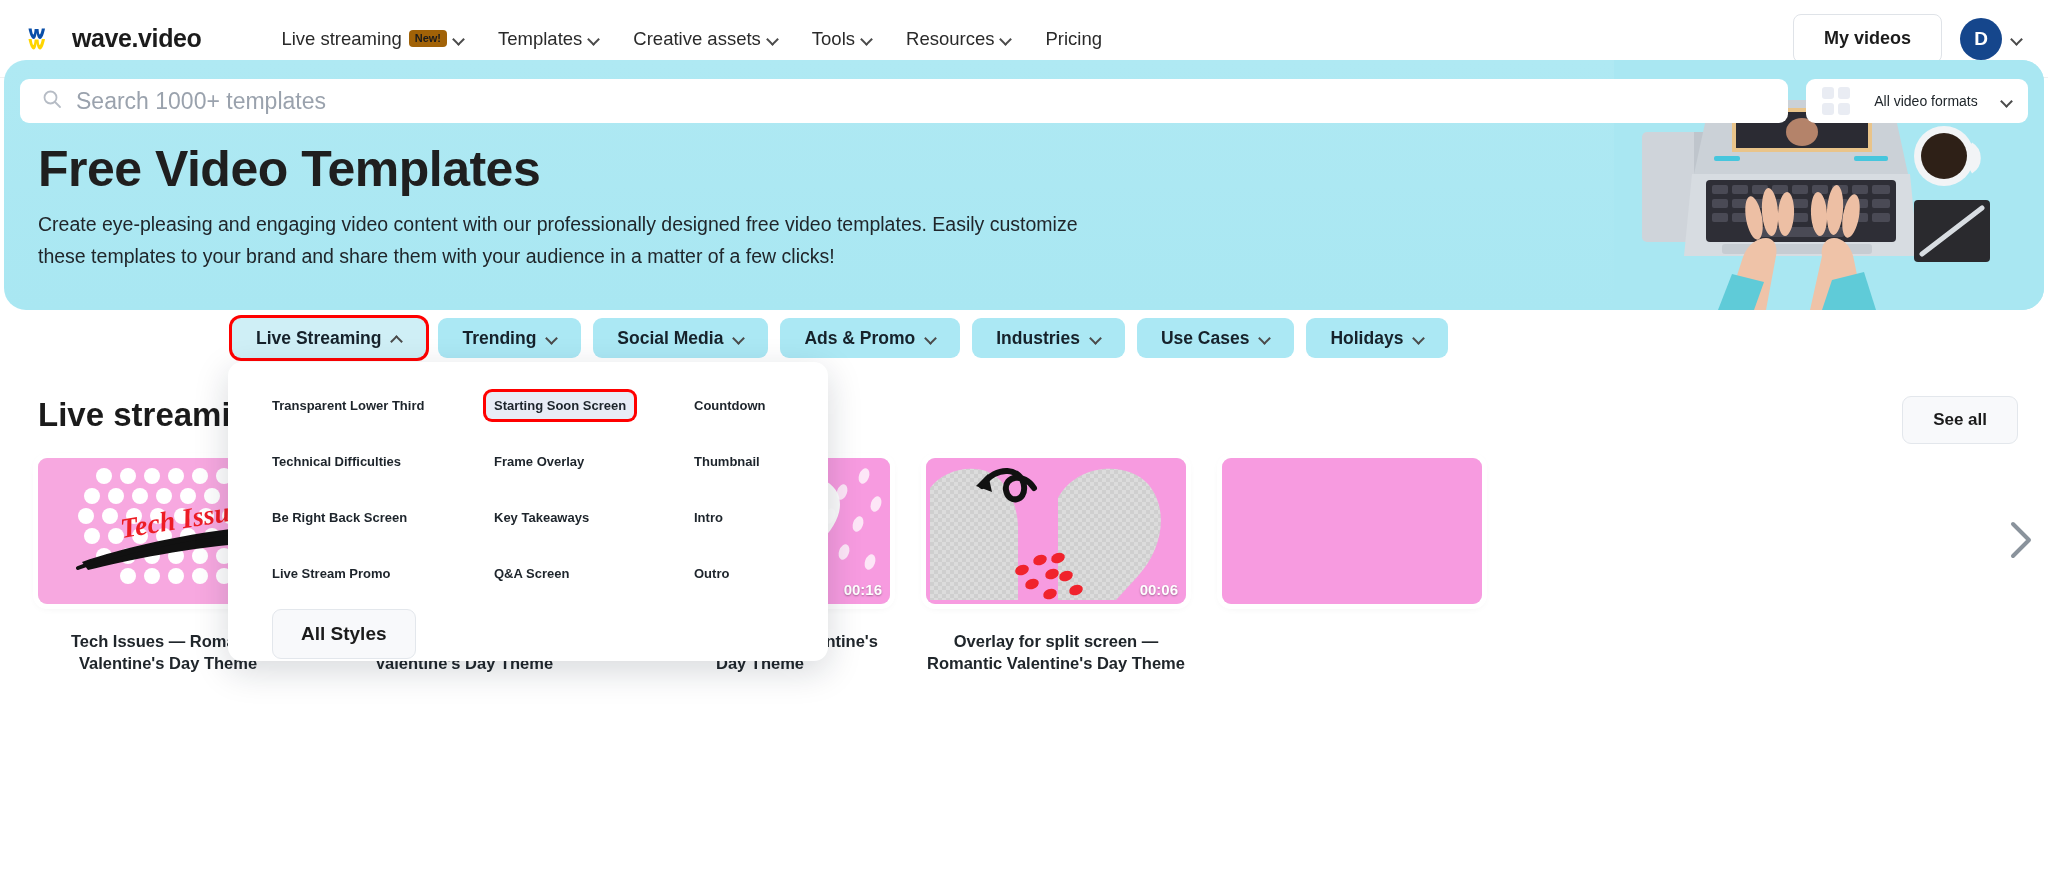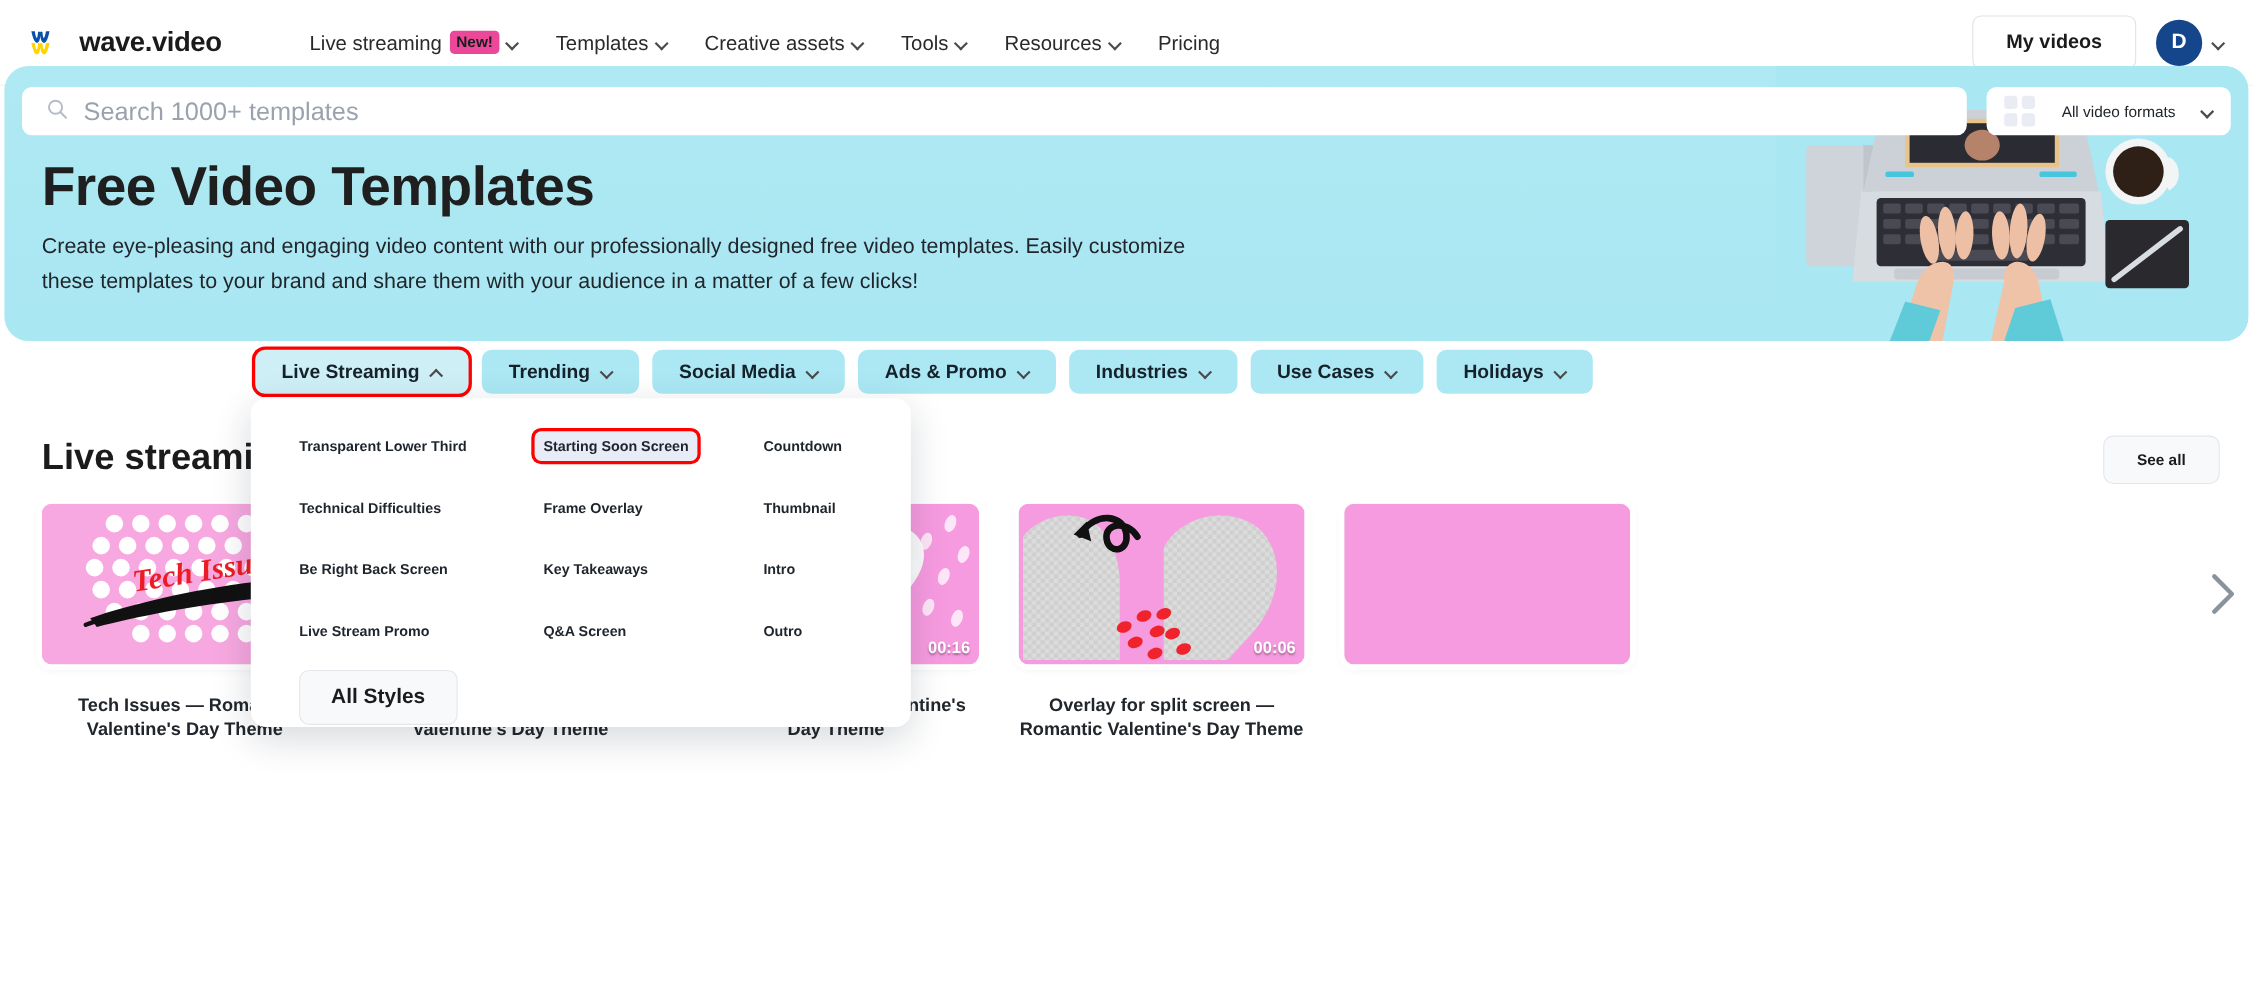--- a/index.html
+++ b/index.html
@@ -17,21 +17,21 @@
     background:#fff; display:flex; align-items:center;
     border-bottom:1px solid #f0f0f0;
   }
   .brand { display:flex; align-items:center; margin-left:28px; gap:10px; cursor:pointer;}
   .brand-mark { width:34px; height:24px; position:relative; }
   .brand-text { font-size:25px; font-weight:bold; color:#1b1b1b; letter-spacing:-0.4px; }
 
   .nav-links { display:flex; align-items:center; margin-left:80px; gap:34px; }
   .nav-item { display:flex; align-items:center; gap:7px; font-size:18.5px; color:#2a2a2a; cursor:pointer; white-space:nowrap;}
   .badge-new {
-    background:#ec4899; color:#1b1b1b; font-size:14px; font-weight:bold;
+    background:#a16207; color:#1b1b1b; font-size:11px; font-weight:bold;
     padding:2px 6px; border-radius:4px; line-height:1.2;
   }
   .chev { display:inline-block; width:10px; height:10px; position:relative; }
   .chev::before{
     content:""; position:absolute; left:0; top:1px; width:7px; height:7px;
     border-right:2px solid #4b4b4b; border-bottom:2px solid #4b4b4b;
     transform:rotate(45deg);
   }
   .chev.up::before{ transform:rotate(-135deg); top:4px; }
 
@@ -90,21 +90,21 @@
     background:#ABE8F4; border-radius:9px; height:40px;
     display:flex; align-items:center; gap:11px; padding:0 24px;
     font-size:17.5px; font-weight:bold; color:#16222b; cursor:pointer; white-space:nowrap;
   }
   .chip.active { background:#CFEFF6; box-shadow:0 0 0 3px #FF0000; position:relative; z-index:5;}
 
   
   .sec-title { position:absolute; top:396px; left:38px; font-size:33px; font-weight:bold; color:#1b1b1b; }
   .btn-seeall {
     position:absolute; top:396px; right:30px; border:1px solid #e3e7ec; background:#f8f9fb;
-    border-radius:9px; padding:13px 30px; font-size:14px; font-weight:bold; color:#1b1b1b; cursor:pointer;
+    border-radius:9px; padding:13px 30px; font-size:17px; font-weight:bold; color:#1b1b1b; cursor:pointer;
   }
 
   
   .cards { position:absolute; top:458px; left:38px; display:flex; gap:36px; }
   .card { width:260px; cursor:pointer; }
   .thumb {
     width:260px; height:146px; border-radius:9px; overflow:hidden; position:relative;
     background:#eee; box-shadow:0 0 0 5px #fff, 0 2px 10px rgba(0,0,0,.10);
   }
   .dur {

